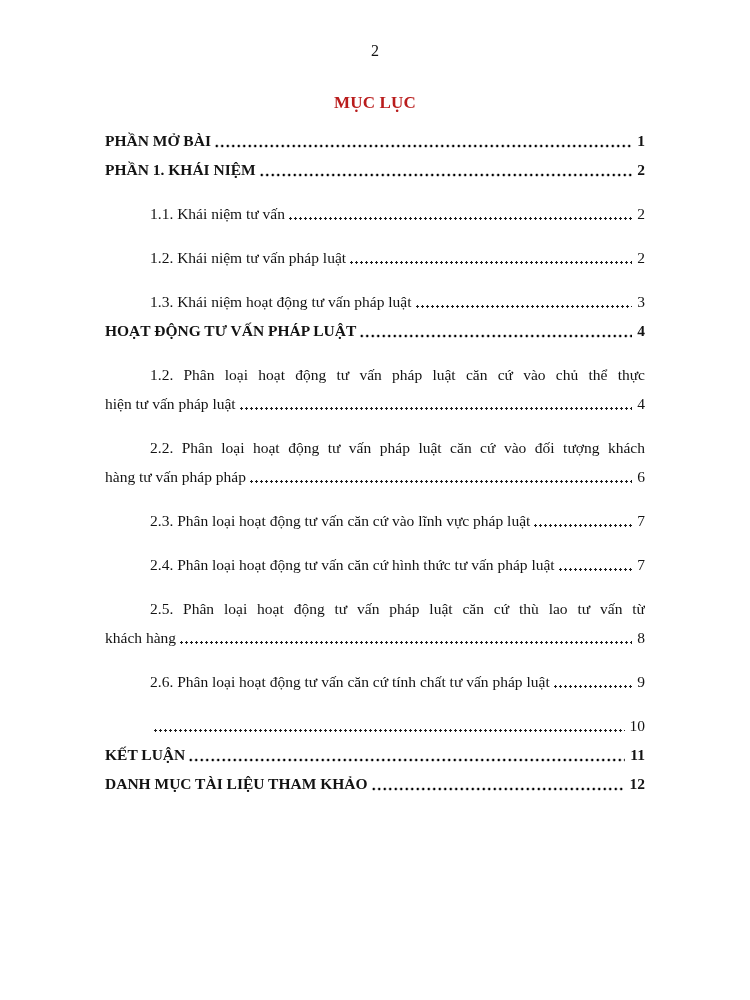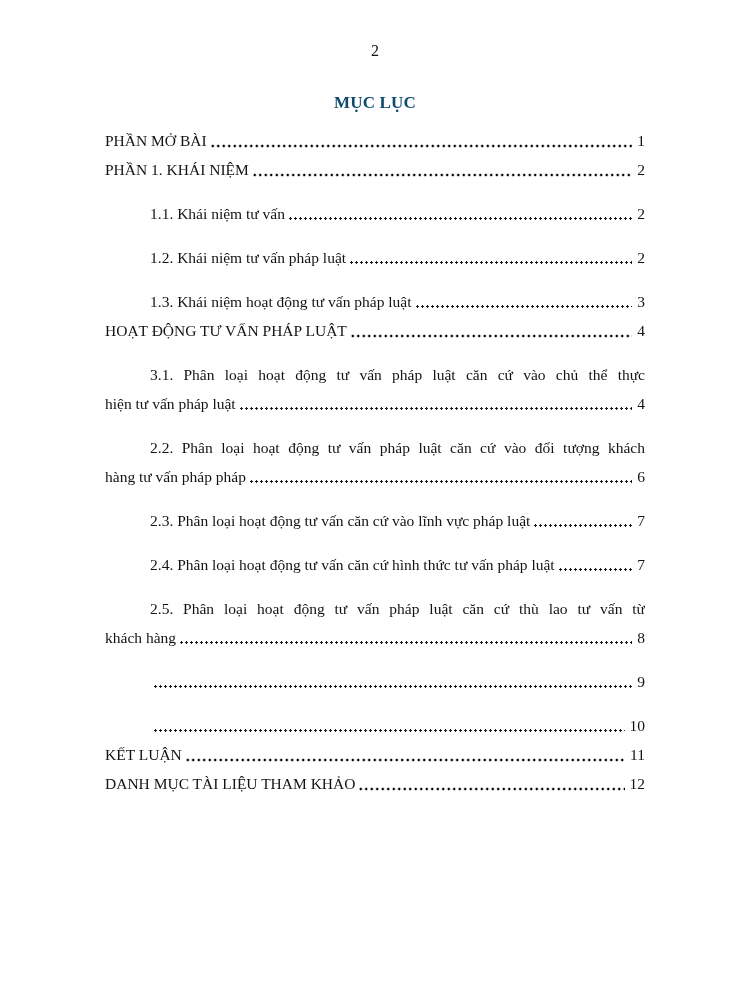--- a/index.html
+++ b/index.html
@@ -37,21 +37,21 @@
     letter-spacing: 0.2px;
   }
   .toc {
     position: absolute;
     top: 126px;
     left: 105px;
     width: 540px;
     font-size: 15.5px;
     line-height: 29px;
   }
-  .entry.bold { font-weight: normal; }
+  .entry.bold { font-weight: bold; }
   .line { height: 29px; overflow: hidden; }
   .line.justify {
     text-align: justify;
     text-align-last: justify;
   }
   .line.indent { padding-left: 45px; margin-top: 15px; }
   .line.last {
     display: flex;
     align-items: stretch;
   }
@@ -76,21 +76,21 @@
     flex: 0 0 auto;
     text-align: right;
   }
 </style>
 </head>
 <body>
 
 <div class="page">
   <div class="pagenum-top">2</div>
 
-  <div class="toc-title" style="color: #0c4a6e;">MỤC LỤC</div>
+  <div class="toc-title" style="color: #b91c1c;">MỤC LỤC</div>
 
   <div class="toc">
       <div class="entry bold">
         <div class="line last">
           <span class="txt">PHẦN MỞ BÀI</span>
           <span class="leader"></span>
           <span class="pg">1</span>
         </div>
       </div>
       <div class="entry bold">
@@ -122,21 +122,21 @@
         </div>
       </div>
       <div class="entry bold">
         <div class="line last">
           <span class="txt">HOẠT ĐỘNG TƯ VẤN PHÁP LUẬT</span>
           <span class="leader"></span>
           <span class="pg">4</span>
         </div>
       </div>
       <div class="entry">
-        <div class="line justify indent">3.1. Phân loại hoạt động tư vấn pháp luật căn cứ vào chủ thể thực</div>
+        <div class="line justify indent">1.2. Phân loại hoạt động tư vấn pháp luật căn cứ vào chủ thể thực</div>
         <div class="line last">
           <span class="txt">hiện tư vấn pháp luật</span>
           <span class="leader"></span>
           <span class="pg">4</span>
         </div>
       </div>
       <div class="entry">
         <div class="line justify indent">2.2. Phân loại hoạt động tư vấn pháp luật căn cứ vào đối tượng khách</div>
         <div class="line last">
           <span class="txt">hàng tư vấn pháp pháp</span>
@@ -161,20 +161,21 @@
       <div class="entry">
         <div class="line justify indent">2.5. Phân loại hoạt động tư vấn pháp luật căn cứ thù lao tư vấn từ</div>
         <div class="line last">
           <span class="txt">khách hàng</span>
           <span class="leader"></span>
           <span class="pg">8</span>
         </div>
       </div>
       <div class="entry">
         <div class="line last indent">
+          <span class="txt">2.6. Phân loại hoạt động tư vấn căn cứ tính chất tư vấn pháp luật</span>
           <span class="leader"></span>
           <span class="pg">9</span>
         </div>
       </div>
       <div class="entry">
         <div class="line last indent">
           <span class="leader"></span>
           <span class="pg">10</span>
         </div>
       </div>

